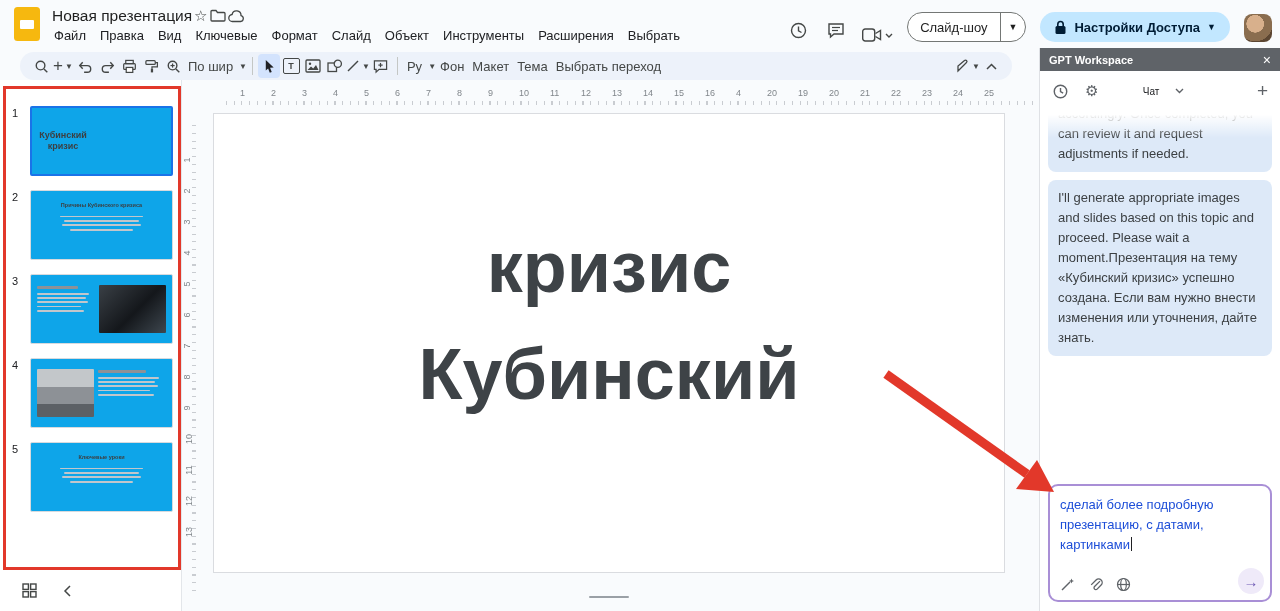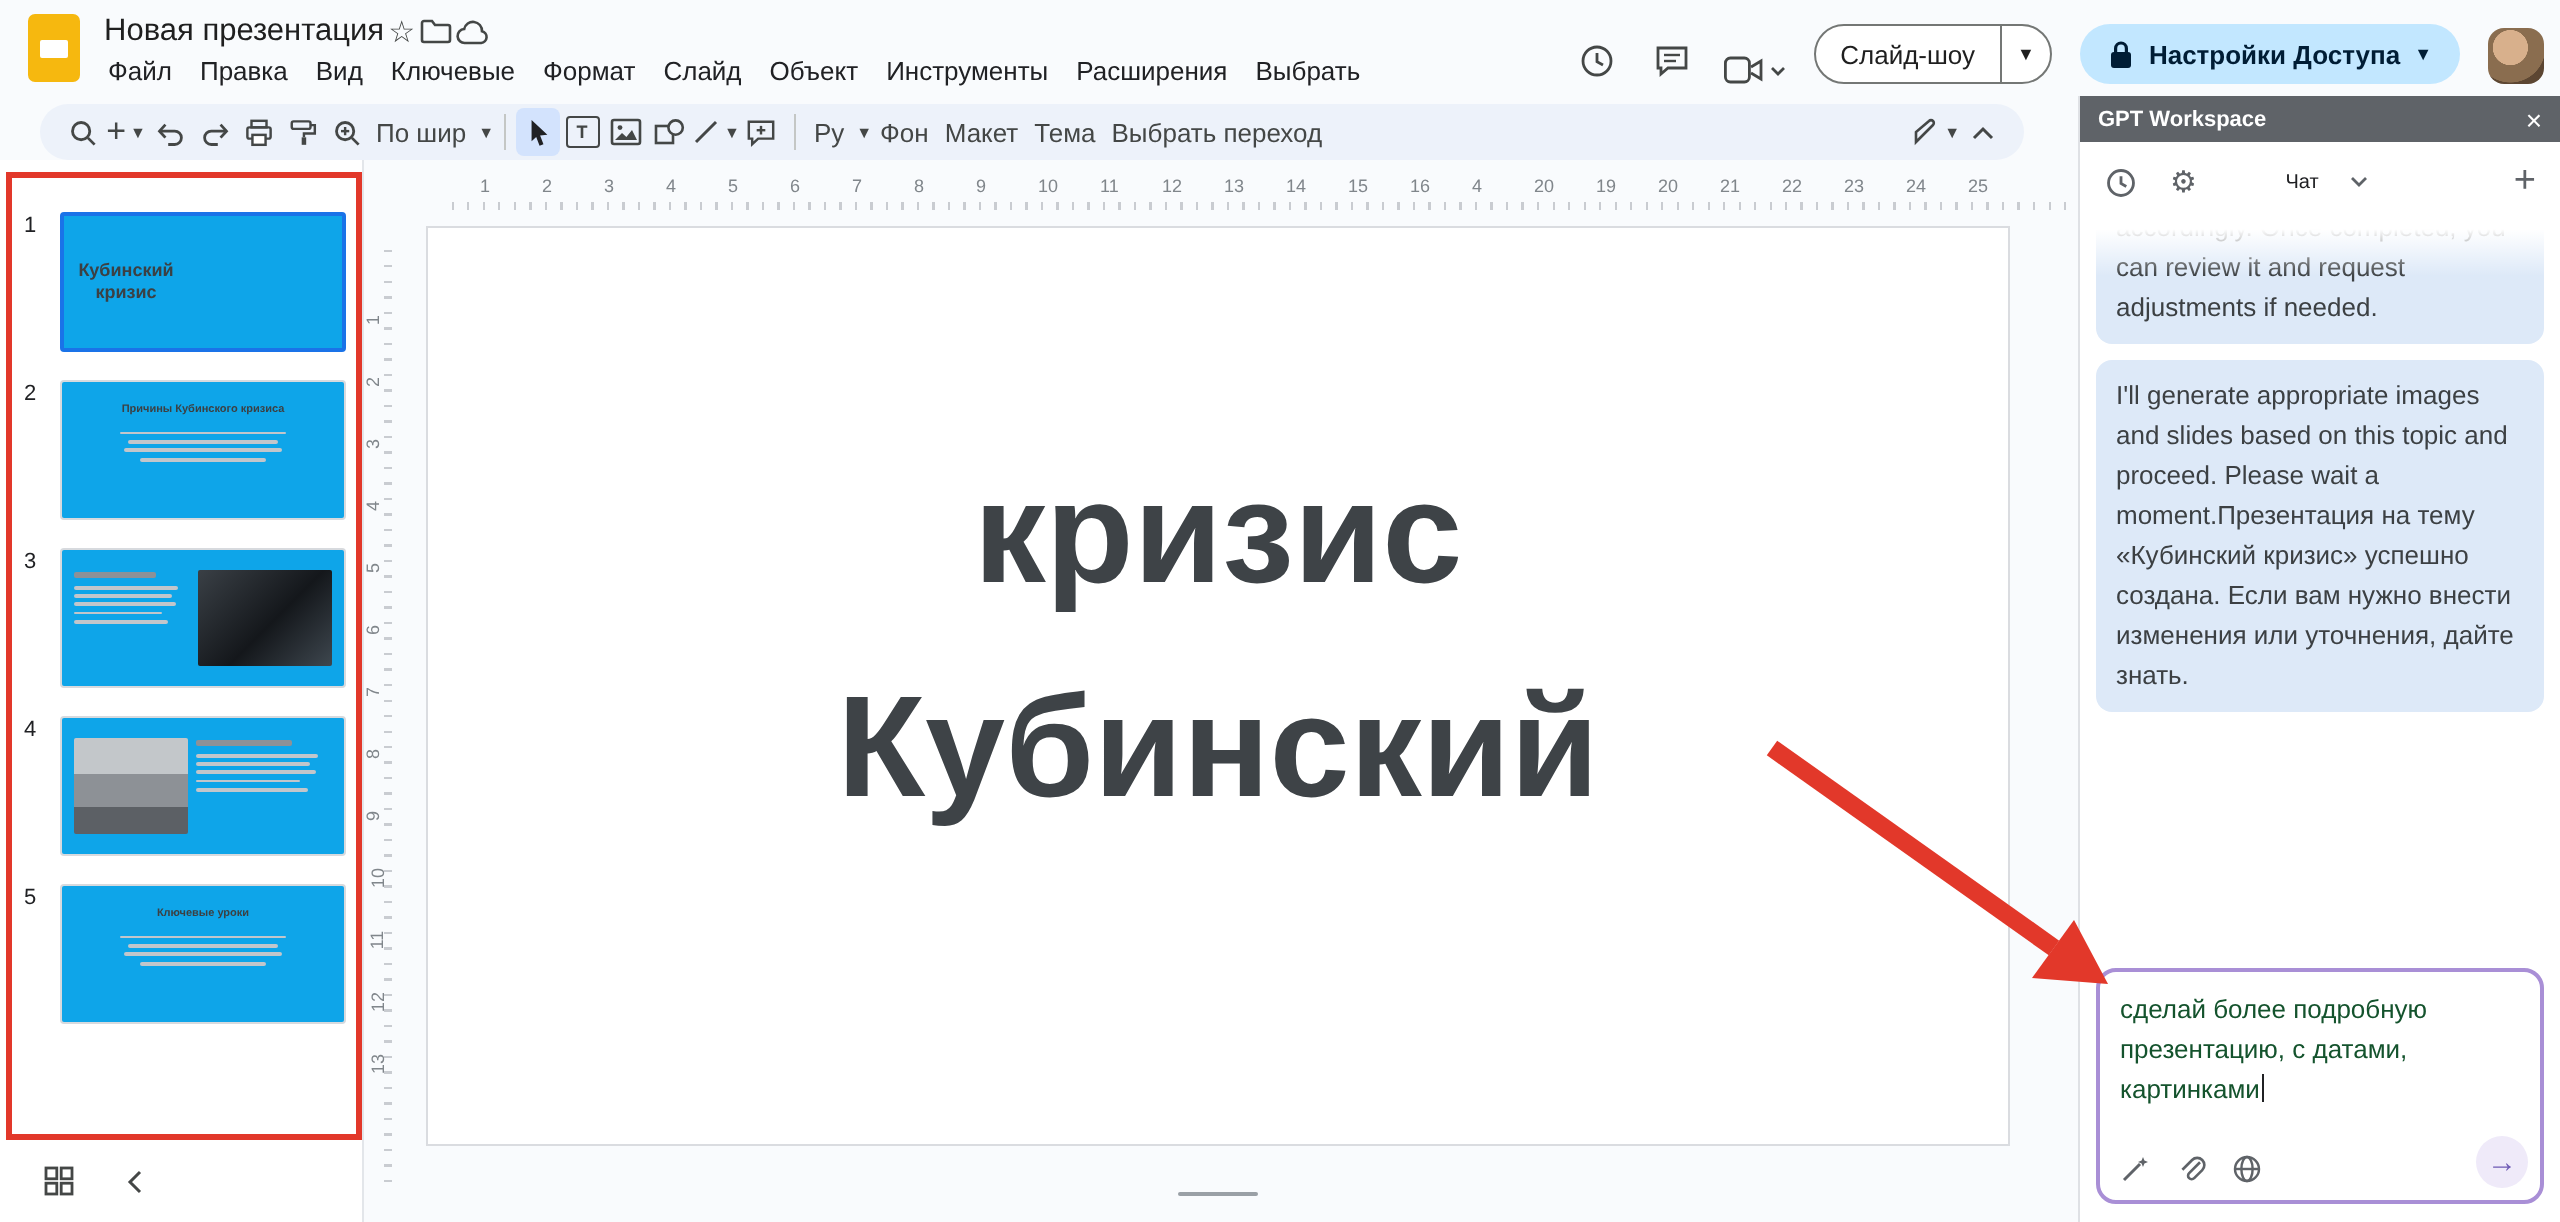--- a/index.html
+++ b/index.html
@@ -99,21 +99,21 @@
   .gpt-tab{margin:0 auto;display:flex;align-items:center;gap:16px;font-size:10px;color:#202124;cursor:pointer;}
   .gpt-plus{font-size:19px;color:#5f6368;cursor:pointer;margin-left:auto;}
   .chat-messages{position:absolute;left:0;right:0;top:64px;height:292px;overflow:hidden;padding:0 8px;}
   .bubble{background:#dde9f8;border-radius:8px;padding:8px 10px;margin-bottom:8px;
     font-size:13px;line-height:20px;color:#3c4043;}
   .bubble:first-child{margin-top:-16px;}
   .chat-fade{position:absolute;left:0;right:0;top:64px;height:26px;pointer-events:none;
     background:linear-gradient(#ffffff 10%,rgba(255,255,255,0));}
   .chat-input{position:absolute;left:8px;right:8px;bottom:9px;height:118px;background:#fff;
     border:2px solid #a98fd6;border-radius:10px;box-sizing:border-box;cursor:text;}
-  .chat-input-text{padding:9px 25px 0 10px;font-size:13px;line-height:20px;color:#14532d;}
+  .chat-input-text{padding:9px 25px 0 10px;font-size:13px;line-height:20px;color:#1d4ed8;}
   .caret{display:inline-block;width:1px;height:14px;background:#202124;margin-left:1px;vertical-align:-2px;}
   .chat-input-icons{position:absolute;left:10px;bottom:8px;display:flex;gap:13px;align-items:center;}
   .chat-input-icons span{cursor:pointer;}
   .send-btn{position:absolute;right:6px;bottom:6px;width:26px;height:26px;border-radius:50%;
     background:#efeaf9;display:flex;align-items:center;justify-content:center;
     color:#6f5bb5;font-size:15px;cursor:pointer;}
 
   
   .annotation-arrow{position:absolute;left:0;top:0;width:1280px;height:611px;z-index:21;pointer-events:none;}
 </style>

